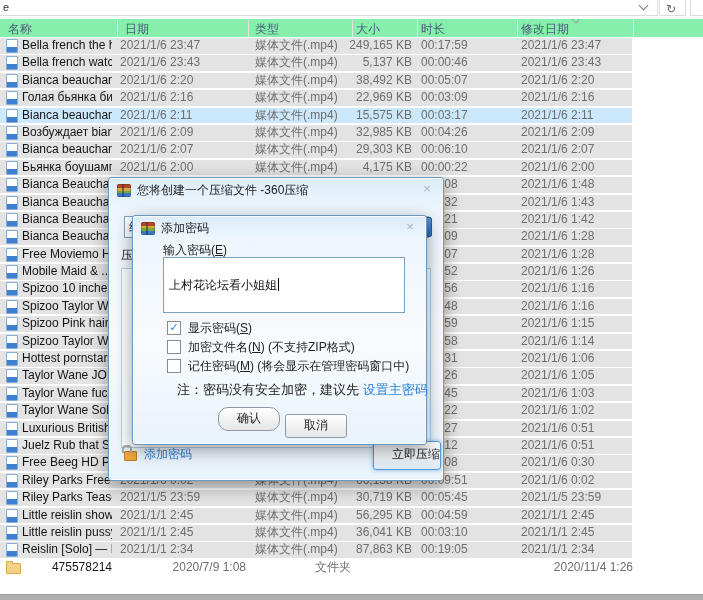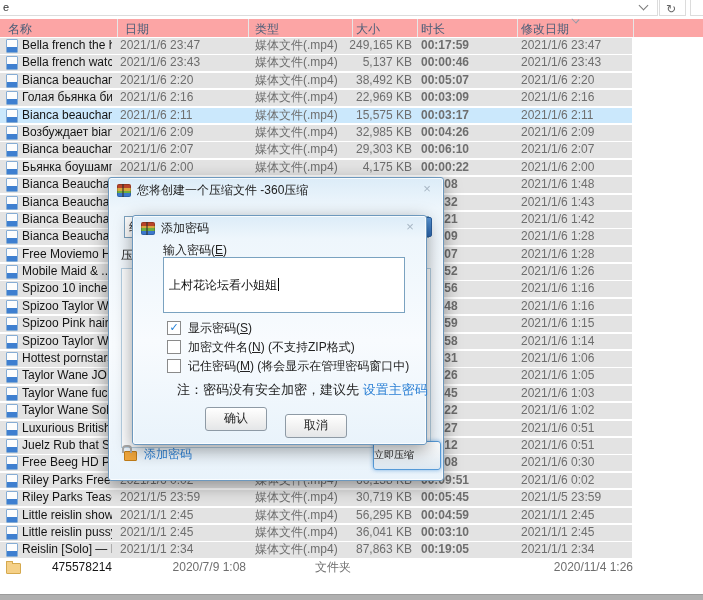--- a/index.html
+++ b/index.html
@@ -11,39 +11,39 @@
   
   .topbar{position:absolute;left:0;top:0;width:703px;height:17px;background:#fff;}
   .addressbar{position:absolute;left:-2px;top:-9px;width:658px;height:23px;border:1px solid #dcdcdc;background:#fff;}
   .addr-text{position:absolute;left:4px;bottom:2px;font-size:11px;color:#333;}
   .chev{position:absolute;right:10px;bottom:6px;width:6px;height:6px;
     border-right:1.4px solid #7a7a7a;border-bottom:1.4px solid #7a7a7a;transform:rotate(45deg);}
   .refreshbtn{position:absolute;left:659px;top:-9px;width:25px;height:23px;border:1px solid #dcdcdc;background:#fff;}
   .refresh-glyph{position:absolute;left:6px;bottom:0px;font-size:12px;color:#666;line-height:12px;}
   .searchbox{position:absolute;left:690px;top:-9px;width:70px;height:23px;border:1px solid #dcdcdc;background:#fff;}
   
-  .colheads{position:absolute;left:0;top:19px;width:703px;height:18px;background:#fca5a5;font-size:12px;color:#4a5e78;}
+  .colheads{position:absolute;left:0;top:19px;width:703px;height:18px;background:#86efac;font-size:12px;color:#4a5e78;}
   .hcell{position:absolute;top:2px;white-space:nowrap;}
   .h0{left:8px}.h1{left:125px}.h2{left:255px}.h3{left:356px}.h4{left:421px}.h5{left:521px}
   .hsep{position:absolute;top:0;width:1px;height:18px;background:#e6e6e6;}
   .s0{left:117px}.s1{left:248px}.s2{left:352px}.s3{left:417px}.s4{left:517px}.s5{left:633px}
   .sort-chev{position:absolute;left:572px;top:-3px;width:6px;height:6px;
     border-right:1.2px solid #8a98a8;border-bottom:1.2px solid #8a98a8;transform:rotate(45deg) scale(.9,.7);}
   
   .list{position:absolute;left:0;top:38px;width:703px;}
   .row{position:relative;height:15.6px;margin-bottom:1.8px;
     background:linear-gradient(#e3e3e3,#e3e3e3) no-repeat;background-size:632px 100%;}
   .row.selected{background-image:linear-gradient(#cbe8fc,#cbe8fc);}
   .row.folder-row{background:none;text-align:right;}
   .c{position:absolute;top:0;font-size:12px;line-height:15.6px;white-space:nowrap;overflow:hidden;}
   .name{left:22px;width:90px;color:#141414;}
   .date{left:120px;width:126px;color:#6e6e6e;}
   .type{left:255px;width:96px;color:#6e6e6e;}
   .size{left:334px;width:78px;color:#6e6e6e;text-align:right;}
-  .dur{left:421px;width:96px;color:#6e6e6e;white-space:pre;font-weight:bold;}
+  .dur{left:421px;width:96px;color:#6e6e6e;white-space:pre;}
   .mod{left:521px;width:112px;color:#6e6e6e;}
   .ficon{position:absolute;left:6px;top:1px;}
   .icon-mp4{width:10px;height:12px;border:1px solid #86add5;border-radius:1px;
     background:linear-gradient(180deg,#fdfdfd 0 60%,#3e7fd0 60% 100%);}
   .icon-folder{top:3px;width:13px;height:9px;background:#f5d087;border:1px solid #d5a94e;border-radius:1px;}
   .icon-folder::before{content:"";position:absolute;top:-3px;left:-1px;width:5px;height:2px;
     background:#f5d087;border:1px solid #d5a94e;border-bottom:none;border-radius:1px 1px 0 0;}
   
   .dlg{position:absolute;border:1px solid #6d98bd;border-radius:3px;
     background:linear-gradient(180deg,#dcecf8 0%,#eef6fc 10%,#f8fbfe 55%,#e9f3fb 100%);
@@ -65,37 +65,37 @@
     background:linear-gradient(180deg,#5a96d6,#2d6cb8);border:1px solid #2b5f9e;box-sizing:border-box;}
   .cfg-label{position:absolute;left:12px;top:69px;font-size:12px;color:#222;white-space:nowrap;overflow:hidden;width:16px;}
   .content-panel{position:absolute;left:12px;top:90px;width:308px;height:178px;background:#fdfeff;border:1px solid #b5cfe2;}
   .addpw-row{position:absolute;left:15px;top:270px;display:flex;align-items:flex-end;gap:7px;}
   .lock-icon{position:relative;width:11px;height:8px;background:#f0a63c;border:1px solid #c07c18;border-radius:1px;flex:0 0 auto;}
   .lock-icon::before{content:"";position:absolute;left:-3px;top:-7px;width:6px;height:6px;
     border:2px solid #ababab;border-bottom:none;border-radius:4px 4px 0 0;}
   .addpw-link{font-size:12px;color:#2a7fd4;line-height:13px;}
   .compress-btn{position:absolute;left:264px;top:263px;width:66px;height:27px;border:1px solid #569ad8;border-radius:3px;
     background:linear-gradient(180deg,#fefefe,#eef3f7 55%,#dde8f2);box-shadow:0 0 4px rgba(86,154,216,.75);
-    font-size:10px;color:#222;text-align:left;line-height:25px;}
+    font-size:12px;color:#222;text-align:right;line-height:25px;}
   
   .pw-label{position:absolute;left:30px;top:26px;font-size:12px;color:#222;}
   .pw-input{position:absolute;left:30px;top:41px;width:230px;height:22px;background:#fff;border:1px solid #7aa2c0;
     font-size:12px;line-height:22px;padding:16px 5px;color:#111;white-space:nowrap;overflow:hidden;}
   .caret{display:inline-block;width:1px;height:13px;background:#000;vertical-align:-2px;margin-left:1px;}
   .cb-row{position:absolute;left:34px;height:14px;display:flex;align-items:center;gap:7px;font-size:12px;color:#222;white-space:nowrap;}
   .cb1{top:105px}.cb2{top:124px}.cb3{top:143px}
   .cb-box{width:12px;height:12px;background:#fff;border:1px solid #8a8a8a;flex:0 0 auto;
     text-align:center;line-height:11px;font-size:11px;font-weight:bold;color:#1e7ed7;}
   .ak{text-decoration:underline;}
   .note-row{position:absolute;left:44px;top:165px;font-size:13px;color:#222;white-space:nowrap;}
   .note-link{color:#2a7fd4;}
   .btn{position:absolute;width:60px;height:22px;border:1px solid #8e9aa5;border-radius:3px;
     background:linear-gradient(180deg,#ffffff,#f1f1f1 55%,#e4e6e8);
     font-size:12px;color:#222;text-align:center;line-height:20px;}
-  .confirm-btn{left:72px;top:191px;}
+  .confirm-btn{left:85px;top:191px;border-radius:10px;}
   .cancel-btn{left:152px;top:191px;margin-top:7px;}
   
   .taskbar-strip{position:absolute;left:0;top:594px;width:703px;height:6px;background:#b0b0b0;border-top:1px solid #9c9c9c;}
 </style>
 </head>
 <body>
 
 <div class="screen">
 
   <div class="topbar">

